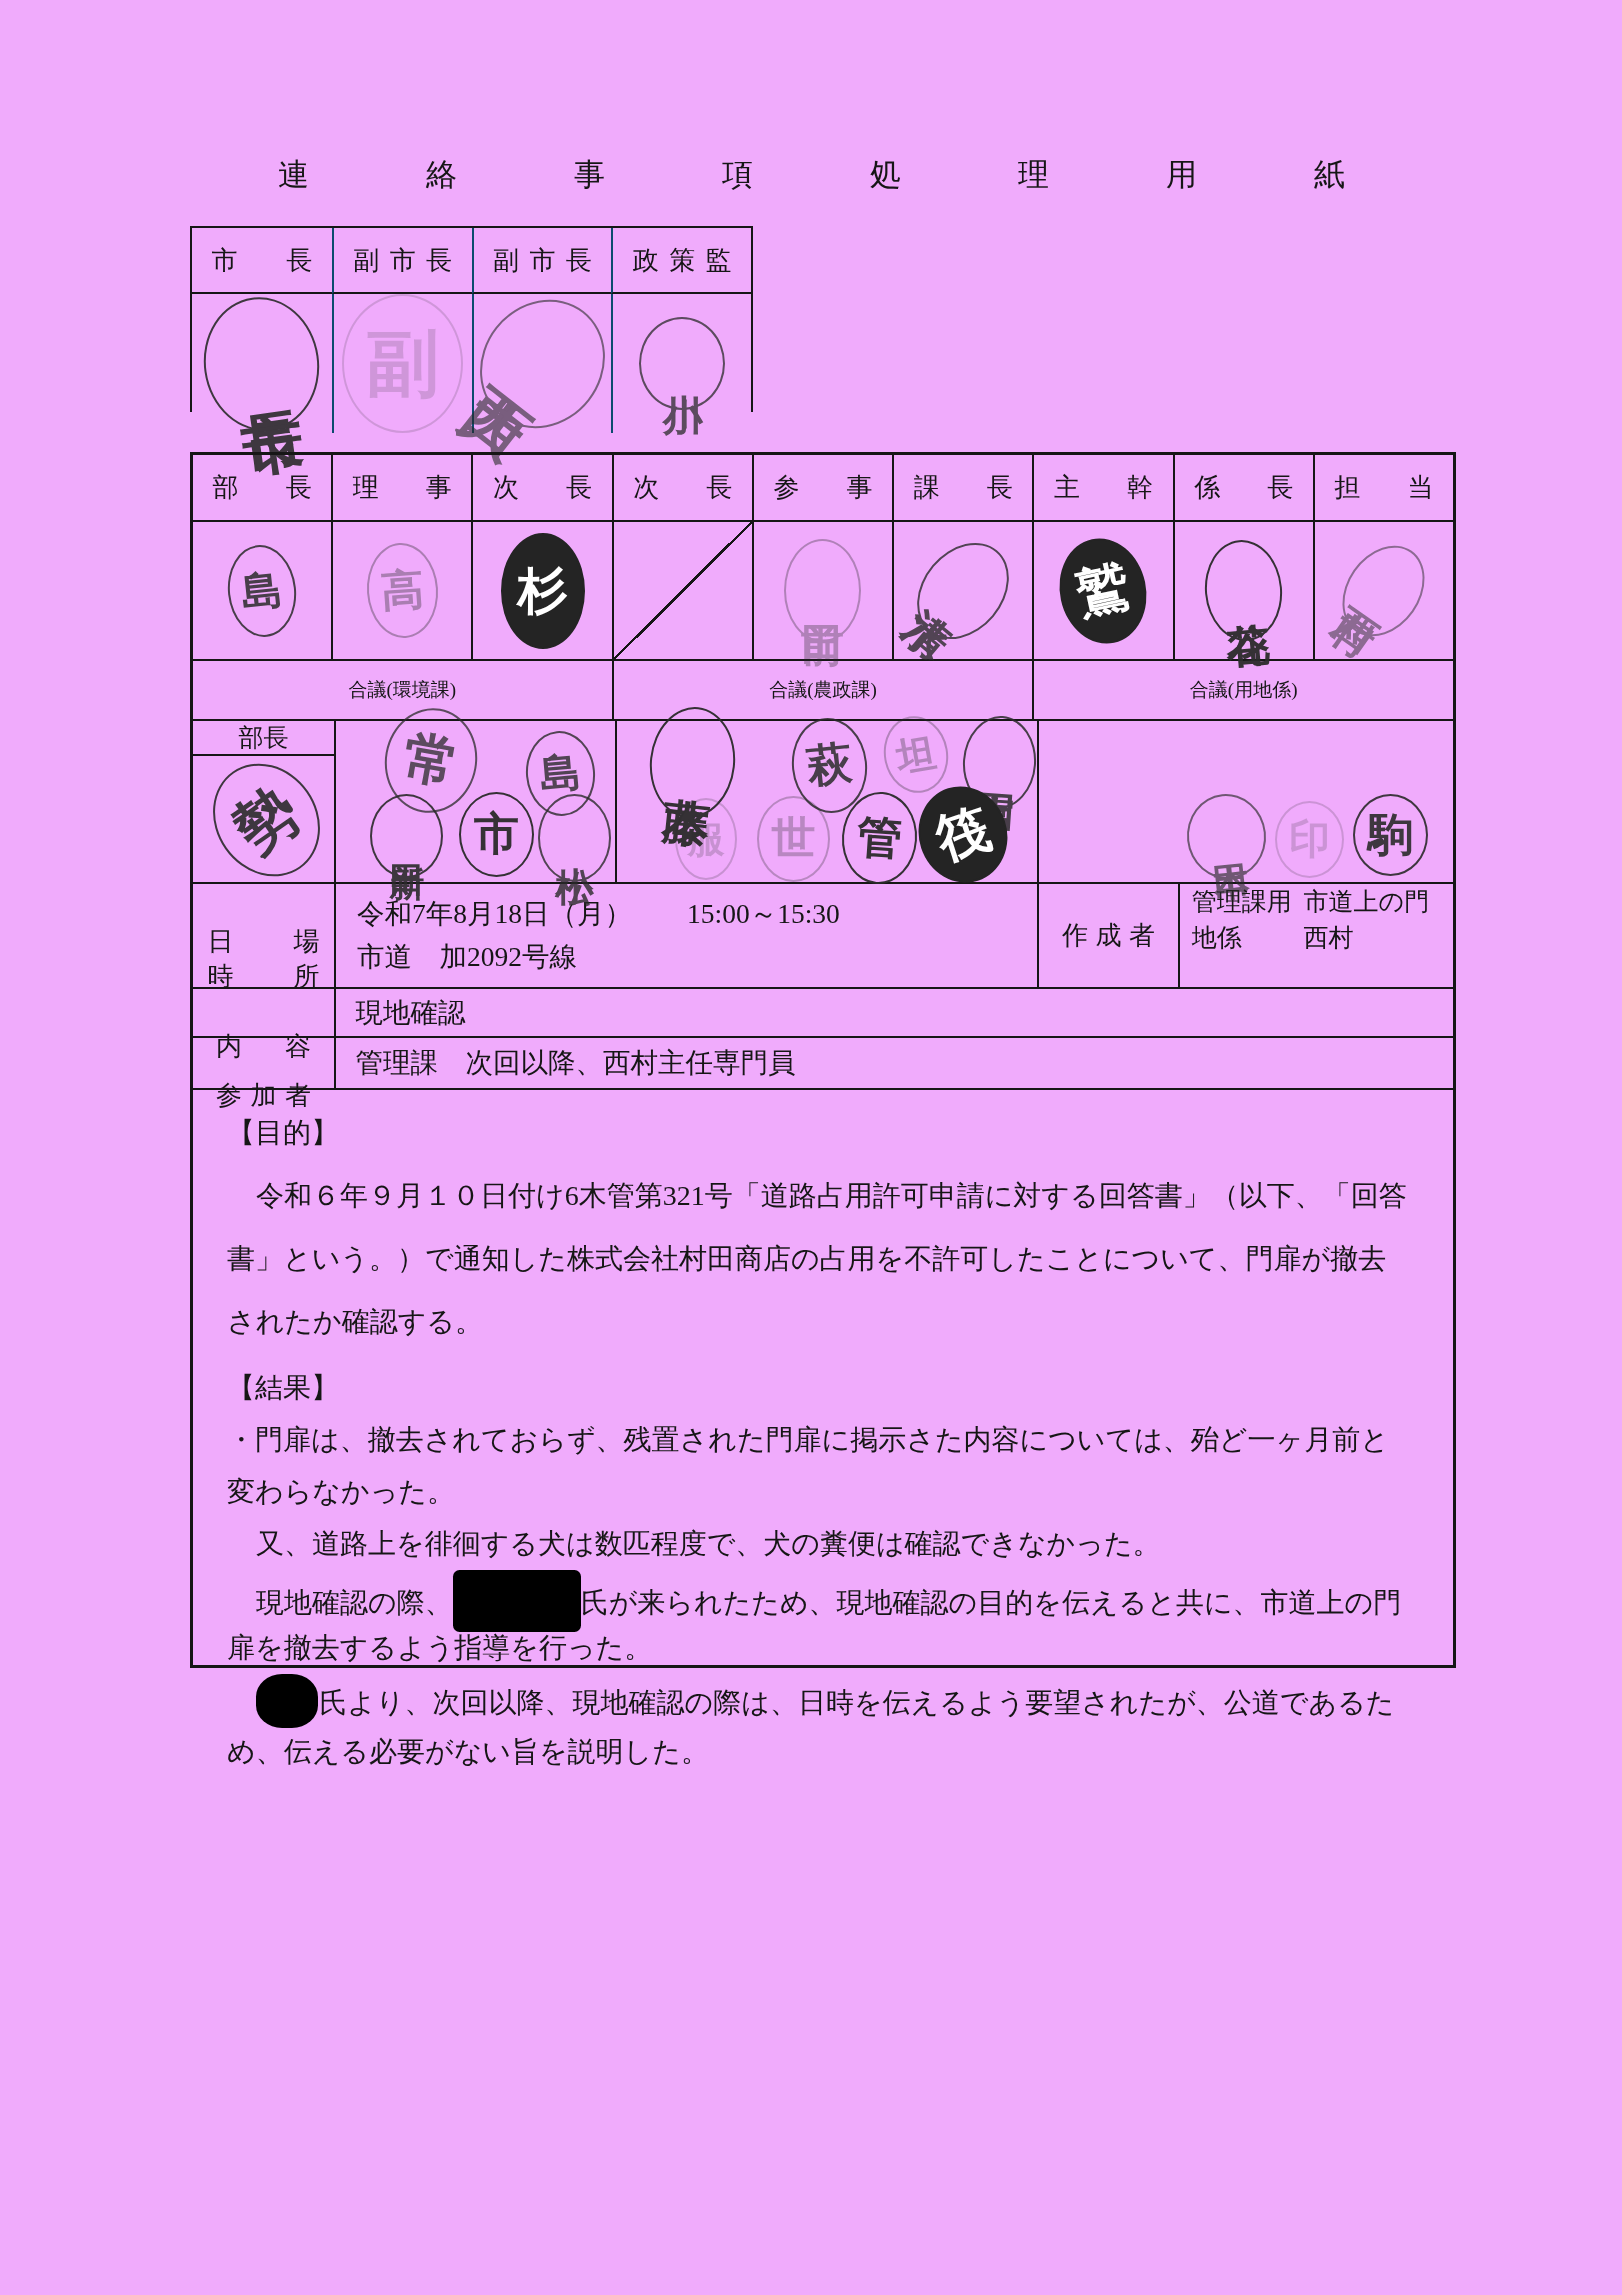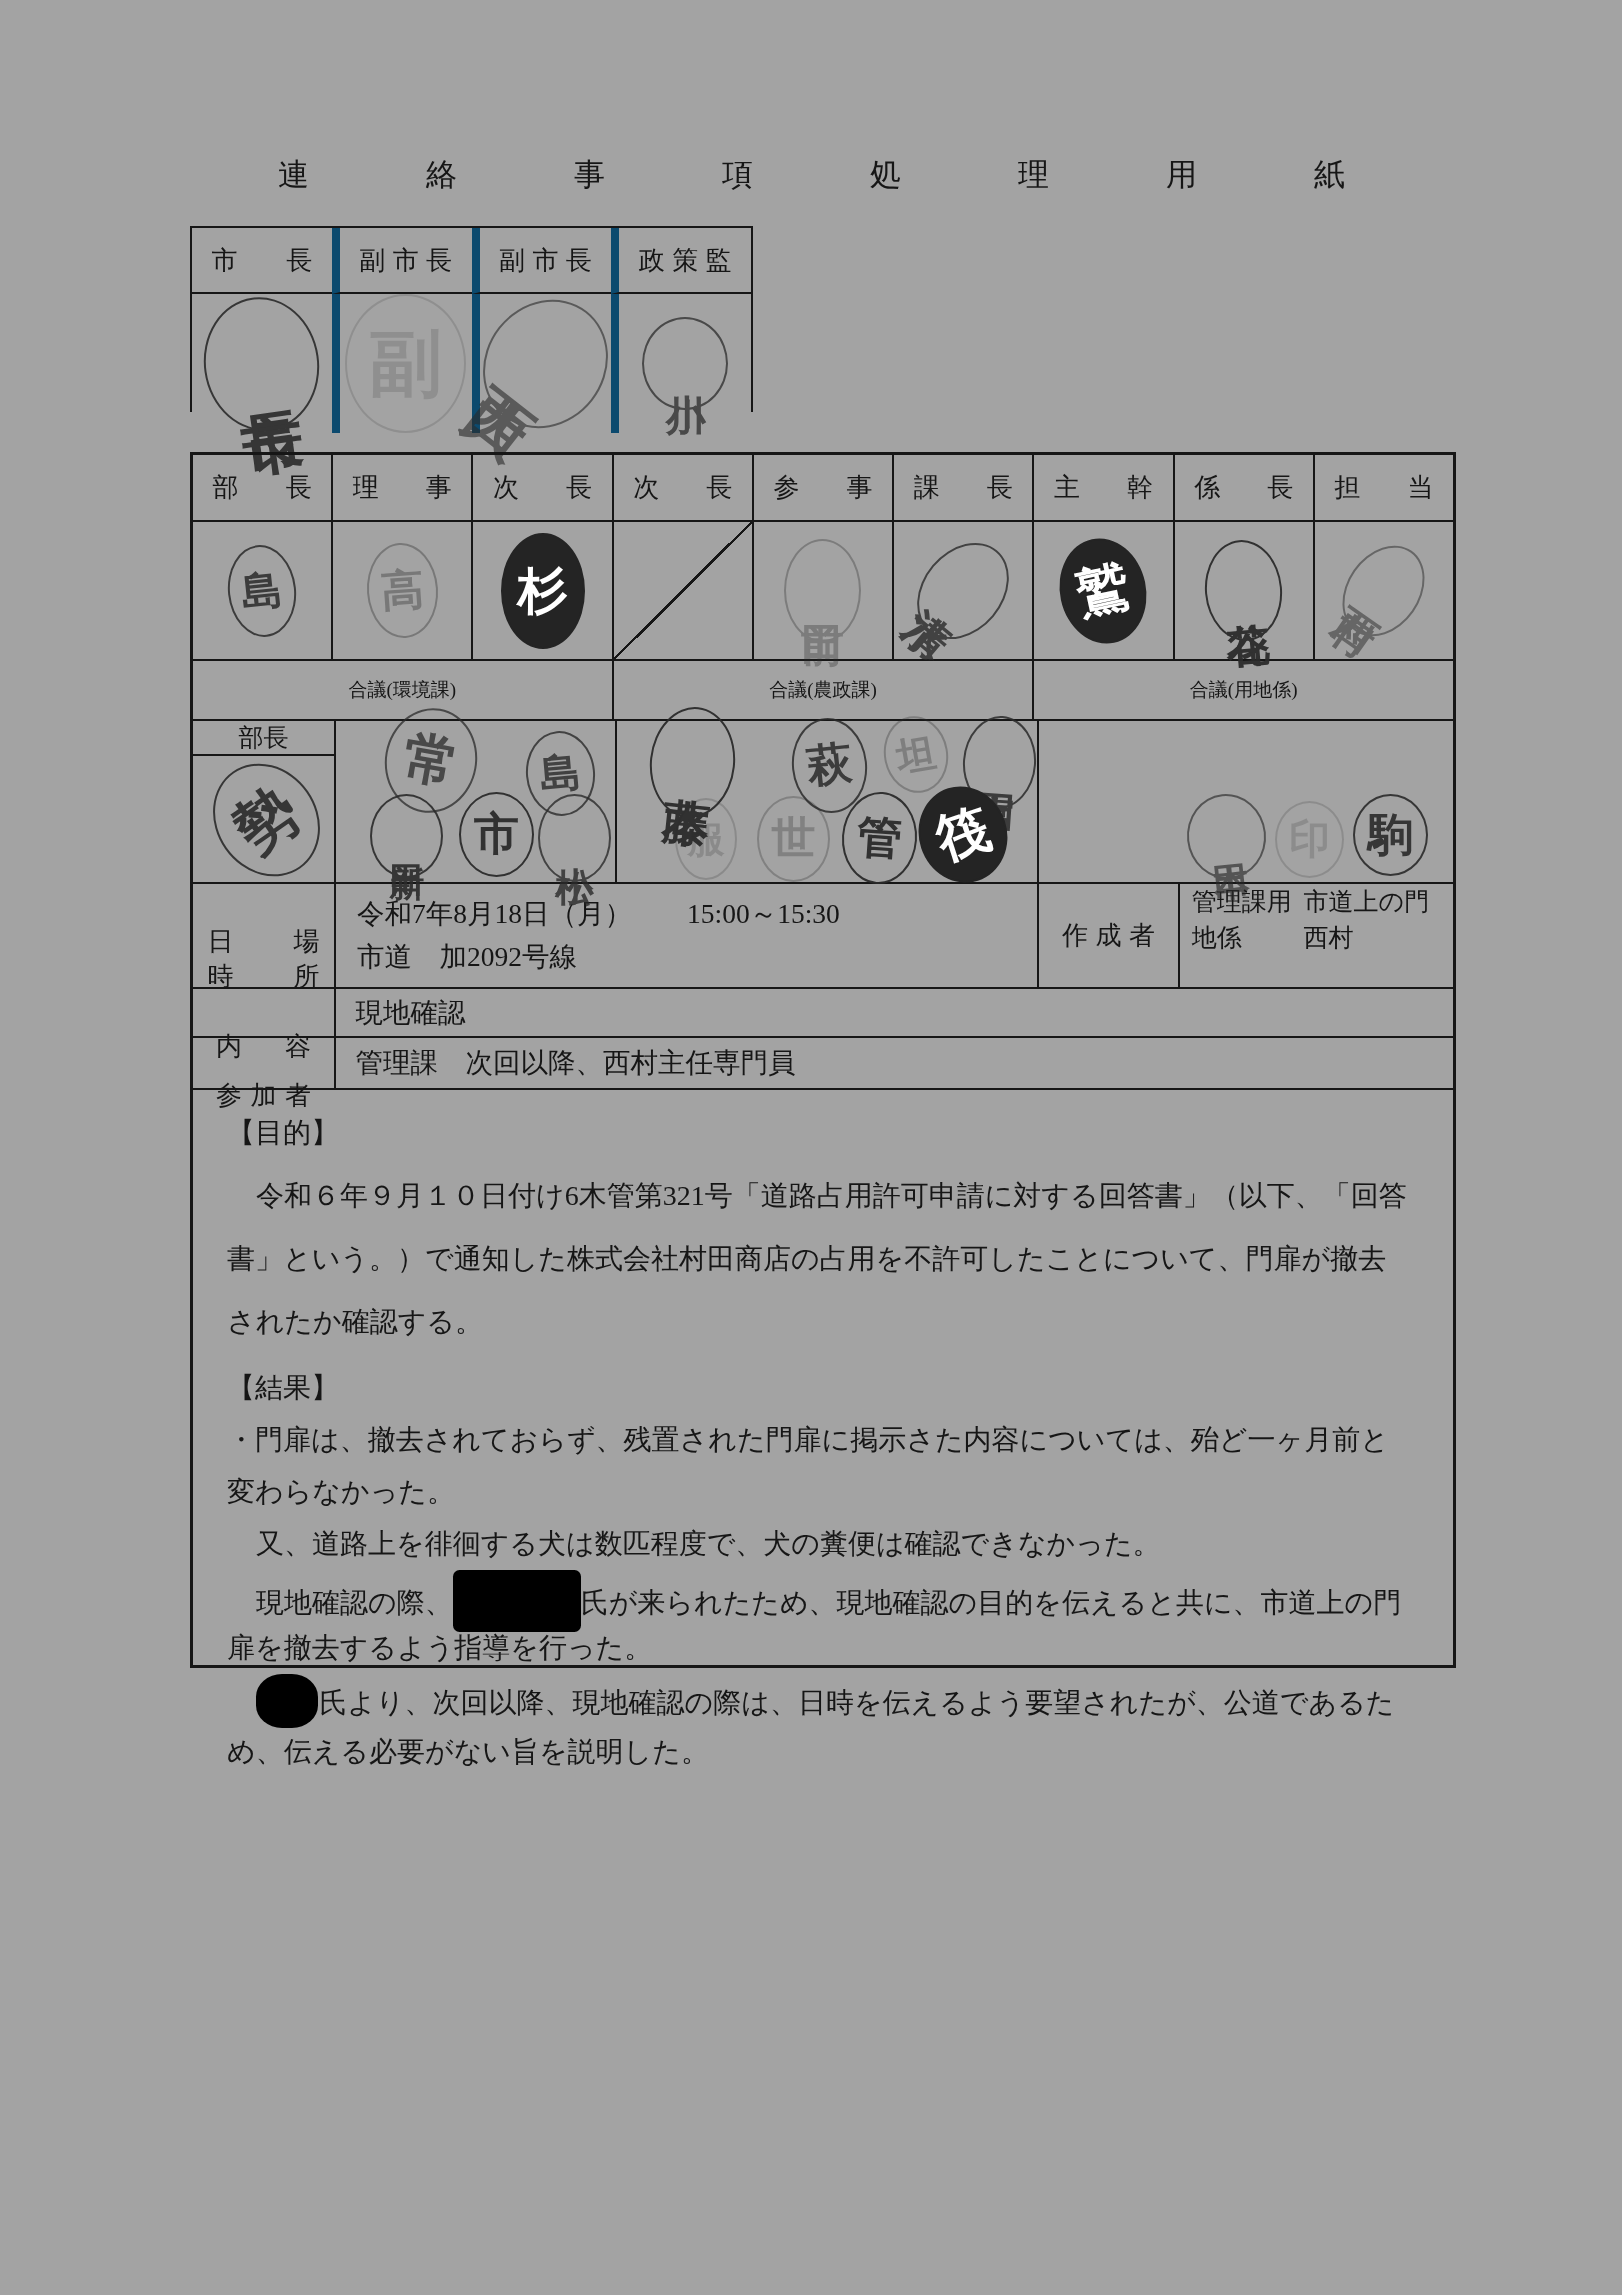--- a/index.html
+++ b/index.html
@@ -1,27 +1,27 @@
 <!DOCTYPE html>
 <html style="font-size:10.5px"><head>
 <meta charset="utf-8">
 <style>
   html,body{margin:0;padding:0;background:#d8d8d8;}
-  .sheet{position:relative;width:1623px;height:2295px;background:#a3a3a3;
+  .sheet{position:relative;width:1623px;height:2295px;background:#f0abfc;
          font-family:"Liberation Serif","DejaVu Serif",serif;color:#161616;overflow:hidden;}
 
   
   .doc-title{position:absolute;top:154px;left:0;right:0;text-align:center;
              font-size:31px;letter-spacing:43px;padding-left:43px;white-space:nowrap;}
 
   
   .top-table{position:absolute;left:190px;top:226px;width:563px;height:186px;
              border:2.6px solid #161616;border-bottom:none;box-sizing:border-box;
              display:grid;grid-template-columns:repeat(4,1fr);grid-template-rows:66px 1fr;}
-  .top-table>div{box-sizing:border-box;border-left:8px solid #0c4a6e;}
+  .top-table>div{box-sizing:border-box;border-left:2px solid #0c4a6e;}
   .top-table>div:nth-child(4n+1){border-left:none;}
   .top-table .hcell{border-bottom:2.6px solid #161616;display:flex;align-items:center;}
   .top-table .scell{display:flex;align-items:center;justify-content:center;overflow:visible;}
 
   
   .main-table{position:absolute;left:190px;top:452px;width:1266px;height:1216px;
               border:3.3px solid #161616;box-sizing:border-box;display:flex;flex-direction:column;}
   .row{display:flex;box-sizing:border-box;flex:0 0 auto;}
   .row+.row{border-top:2.6px solid #161616;}
   .cell{box-sizing:border-box;overflow:visible;}

